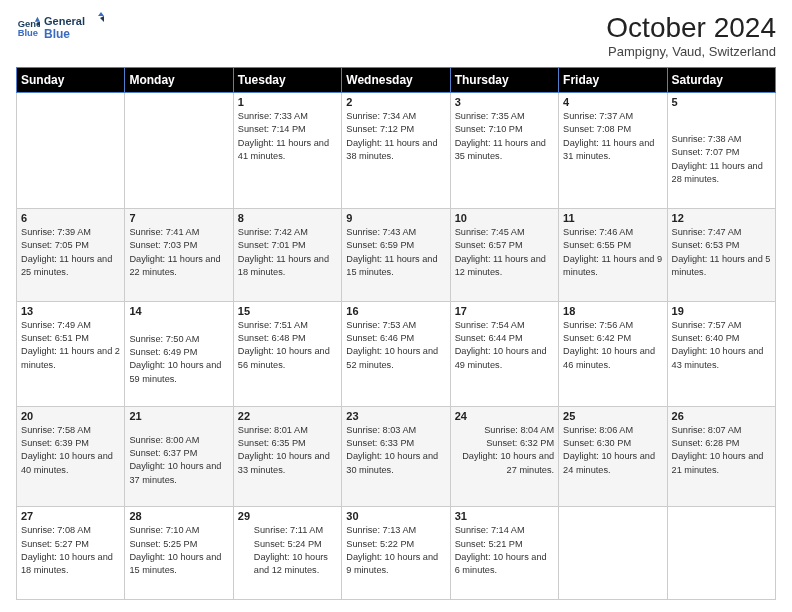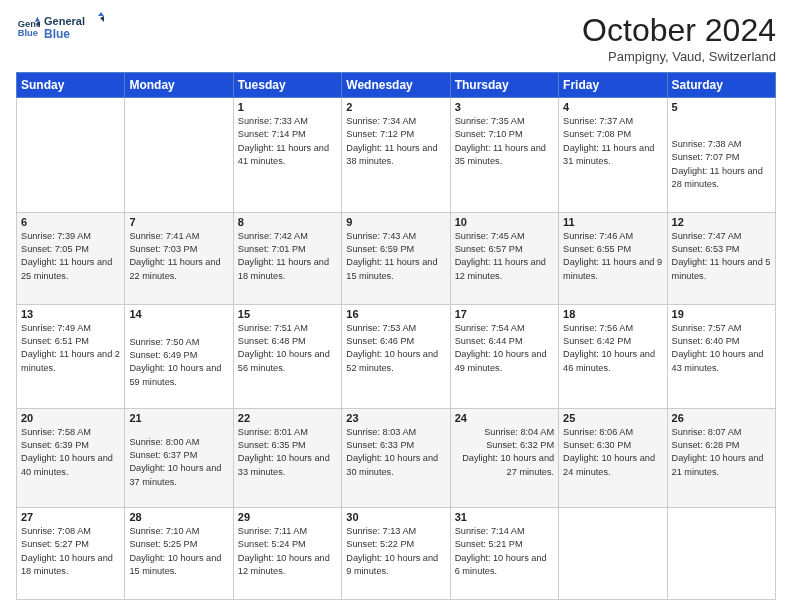--- a/index.html
+++ b/index.html
@@ -29,37 +29,37 @@
       gap: 2px;
     }
     .logo-icon {
       width: 24px;
       height: 24px;
     }
     .title-block {
       text-align: right;
     }
     .month-title {
-      font-size: 32px;
+      font-size: 28px;
       font-weight: normal;
       color: #222;
     }
     .location-title {
       font-size: 13px;
       color: #444;
     }
     .calendar {
       flex: 1;
       border: 1px solid #ccc;
       border-collapse: collapse;
       width: 100%;
       table-layout: fixed;
     }
     .calendar th {
-      background: #1d4ed8;
+      background: #000000;
       color: #fff;
       font-size: 12px;
       font-weight: bold;
       padding: 5px 4px;
       text-align: left;
       border: 1px solid #5080cc;
     }
     .calendar td {
       border: 1px solid #ccc;
       vertical-align: top;
@@ -306,21 +306,21 @@
 Daylight: 10 hours and 18 minutes.</div>
           </td>
           <td>
             <span class="day-num">28</span>
             <div class="day-info" style="white-space: pre-line;">Sunrise: 7:10 AM
 Sunset: 5:25 PM
 Daylight: 10 hours and 15 minutes.</div>
           </td>
           <td>
             <span class="day-num">29</span>
-            <div class="day-info" style="white-space: pre-line;">Sunrise: 7:11 AM
+            <div class="day-info" style="white-space: pre-line; margin-left: 16px;">Sunrise: 7:11 AM
 Sunset: 5:24 PM
 Daylight: 10 hours and 12 minutes.</div>
           </td>
           <td>
             <span class="day-num">30</span>
             <div class="day-info" style="white-space: pre-line;">Sunrise: 7:13 AM
 Sunset: 5:22 PM
 Daylight: 10 hours and 9 minutes.</div>
           </td>
           <td>

